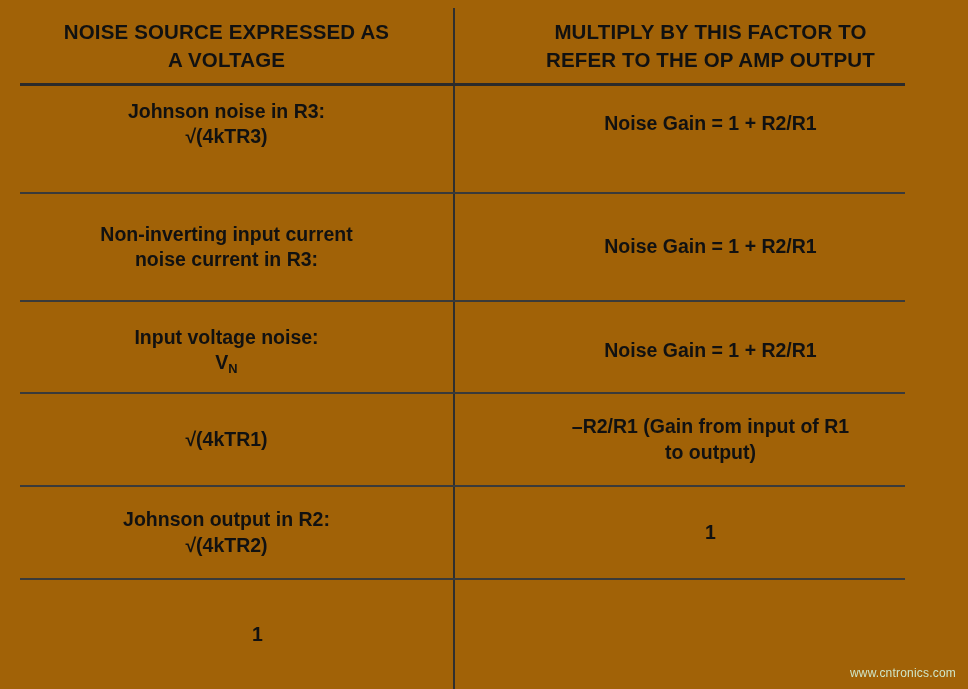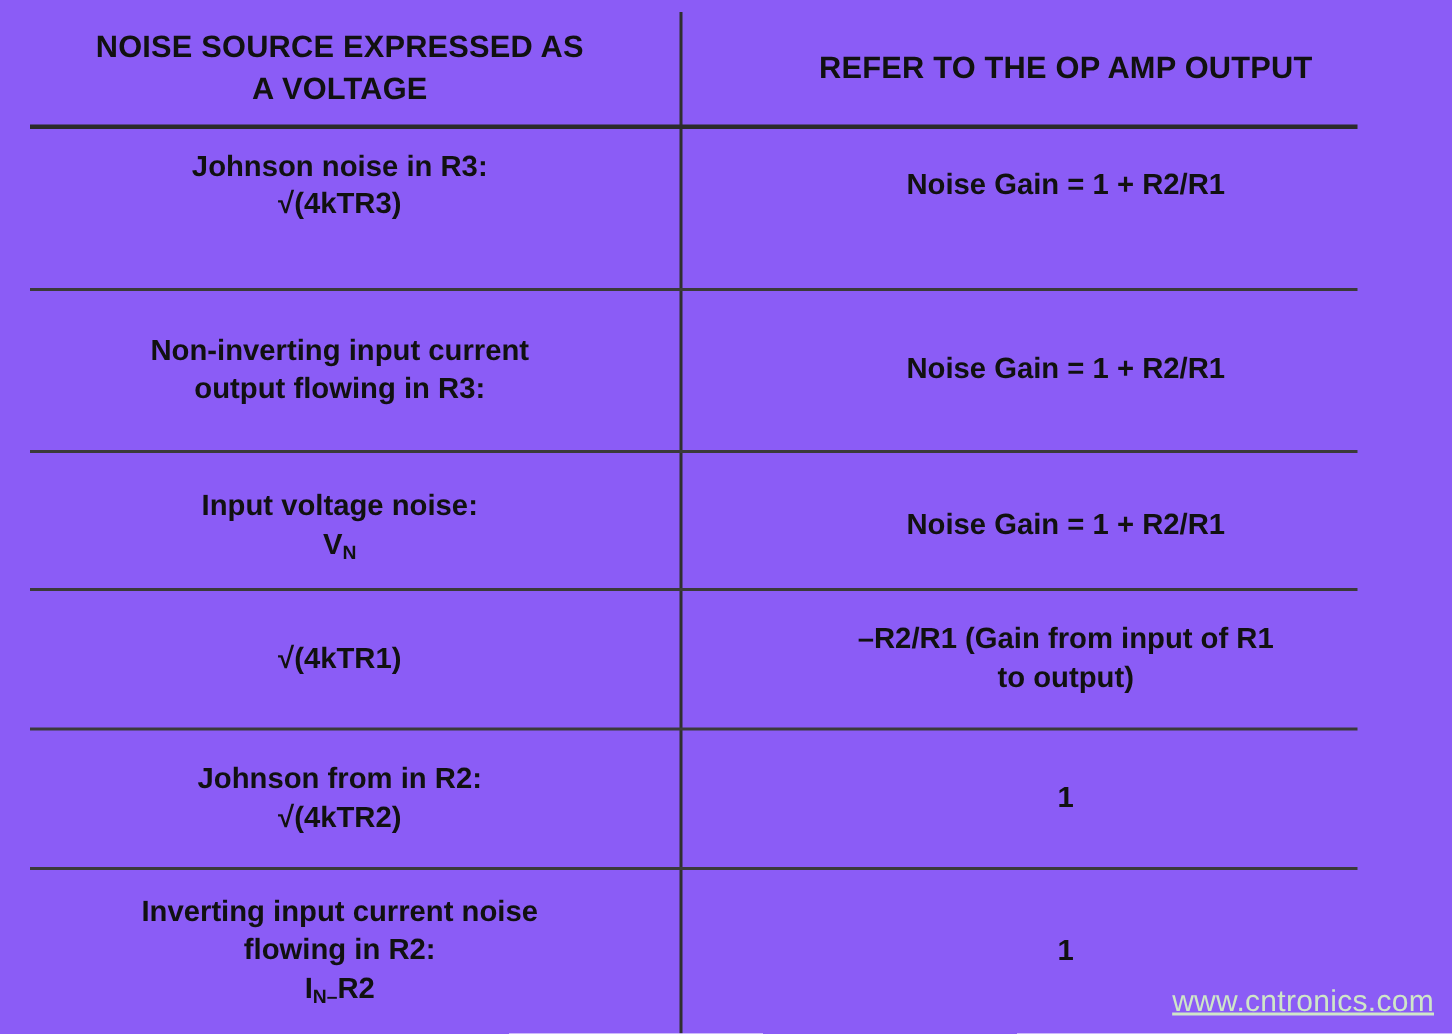--- a/index.html
+++ b/index.html
@@ -8,21 +8,21 @@
     background: #ffffff;
   }
   body {
     font-family: "Liberation Sans", sans-serif;
     color: #000000;
   }
   #page {
     position: relative;
     width: 968px;
     height: 689px;
-    background: #8b5cf6;
+    background: #a16207;
     overflow: hidden;
   }
 
   
   #noise-table {
     position: absolute;
     left: 0;
     top: 0;
     width: 968px;
     height: 689px;
@@ -80,46 +80,46 @@
   sub {
     font-size: 0.66em;
     vertical-align: -0.28em;
     font-weight: bold;
   }
 
   .watermark {
     position: absolute;
     right: 12px;
     bottom: 9px;
-    font-size: 20px;
+    font-size: 12px;
     font-weight: normal;
     color: #cfe6c8;
     letter-spacing: 0.2px;
     font-family: "Liberation Sans", sans-serif;
-    text-decoration: underline;
   }
 </style>
 </head>
 <body>
 
 <div id="page">
 
   <div id="noise-table">
 
     <div class="vdivider"></div>
 
     <div class="row hdr" style="top:8px; height:75px;">
       <div class="cell left">
         <div class="lines">
           <div>NOISE SOURCE EXPRESSED AS</div>
           <div>A VOLTAGE</div>
         </div>
       </div>
       <div class="cell right">
         <div class="lines">
+          <div>MULTIPLY BY THIS FACTOR TO</div>
           <div>REFER TO THE OP AMP OUTPUT</div>
         </div>
       </div>
     </div>
     <div class="hrule thick" style="top:83px;"></div>
 
     <div class="row" style="top:86px; height:76px;">
       <div class="cell left body-cell">
         <div class="lines">
           <div>Johnson noise in R3:</div>
@@ -131,21 +131,21 @@
           <div>Noise Gain = 1 + R2/R1</div>
         </div>
       </div>
     </div>
     <div class="hrule" style="top:192px;"></div>
 
     <div class="row" style="top:194px; height:106px;border-radius:29px;">
       <div class="cell left body-cell">
         <div class="lines">
           <div>Non-inverting input current</div>
-          <div>output flowing in R3:</div>
+          <div>noise current in R3:</div>
         </div>
       </div>
       <div class="cell right body-cell">
         <div class="lines">
           <div>Noise Gain = 1 + R2/R1</div>
         </div>
       </div>
     </div>
     <div class="hrule" style="top:300px;"></div>
 
@@ -175,40 +175,33 @@
           <div>–R2/R1 (Gain from input of R1</div>
           <div>to output)</div>
         </div>
       </div>
     </div>
     <div class="hrule" style="top:485px;"></div>
 
     <div class="row" style="top:487px; height:91px;">
       <div class="cell left body-cell">
         <div class="lines">
-          <div>Johnson from in R2:</div>
+          <div>Johnson output in R2:</div>
           <div>√(4kTR2)</div>
         </div>
       </div>
       <div class="cell right body-cell">
         <div class="lines">
           <div>1</div>
         </div>
       </div>
     </div>
     <div class="hrule" style="top:578px;"></div>
 
     <div class="row" style="top:580px; height:109px;">
-      <div class="cell left body-cell">
-        <div class="lines">
-          <div>Inverting input current noise</div>
-          <div>flowing in R2:</div>
-          <div>I<sub>N–</sub>R2</div>
-        </div>
-      </div>
       <div class="cell right body-cell">
         <div class="lines">
           <div>1</div>
         </div>
       </div>
     </div>
 
   </div>
 
   <div class="watermark">www.cntronics.com</div>

